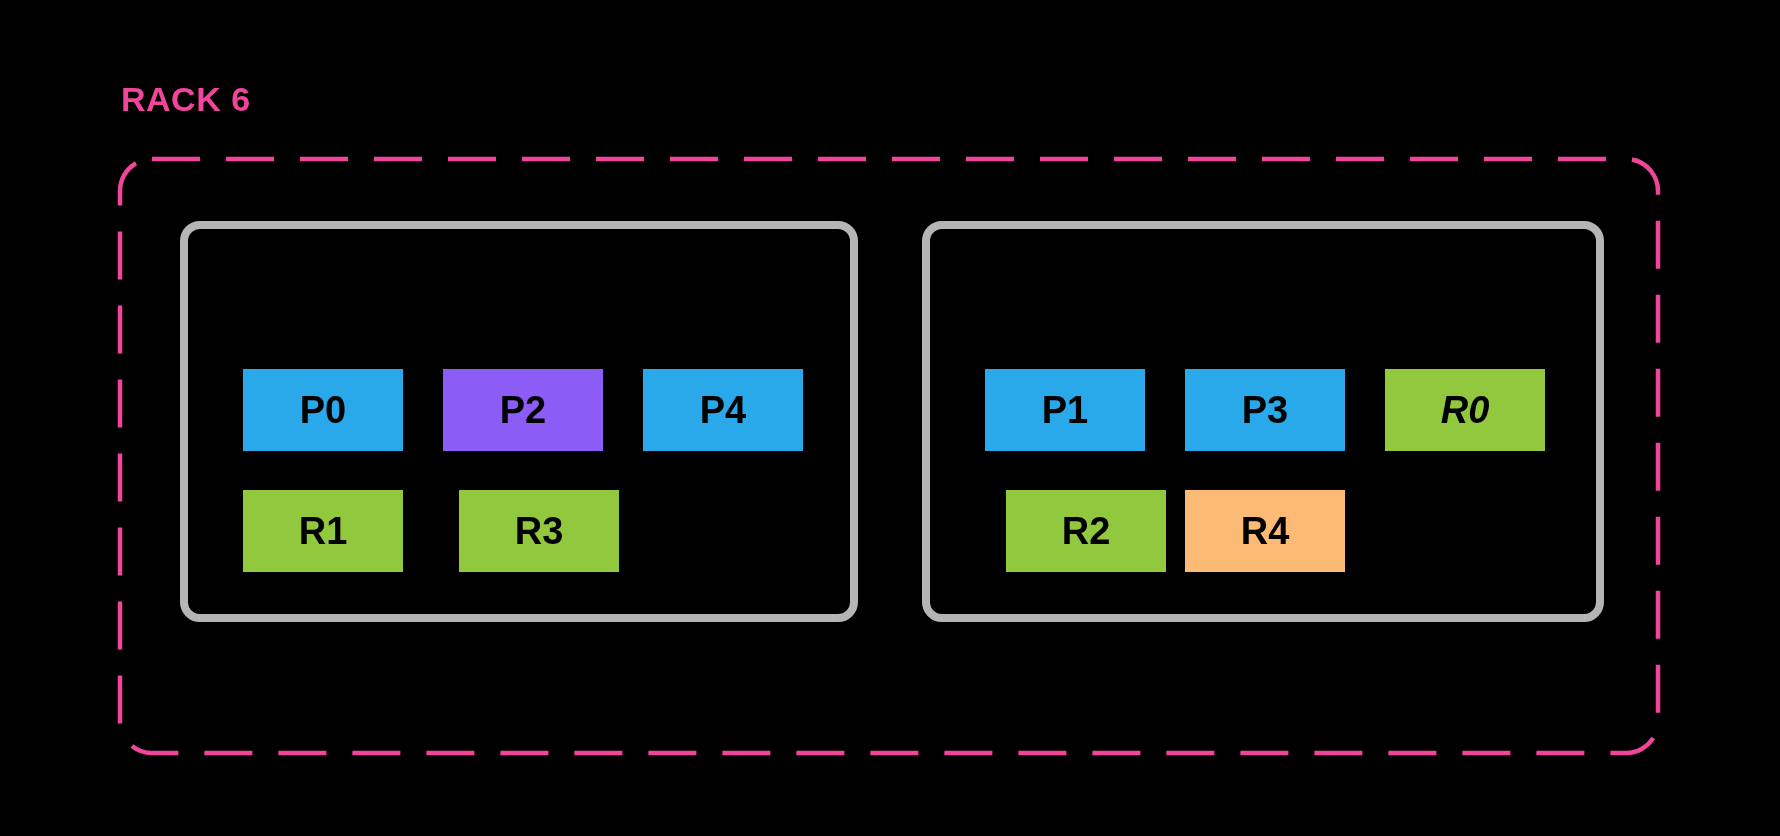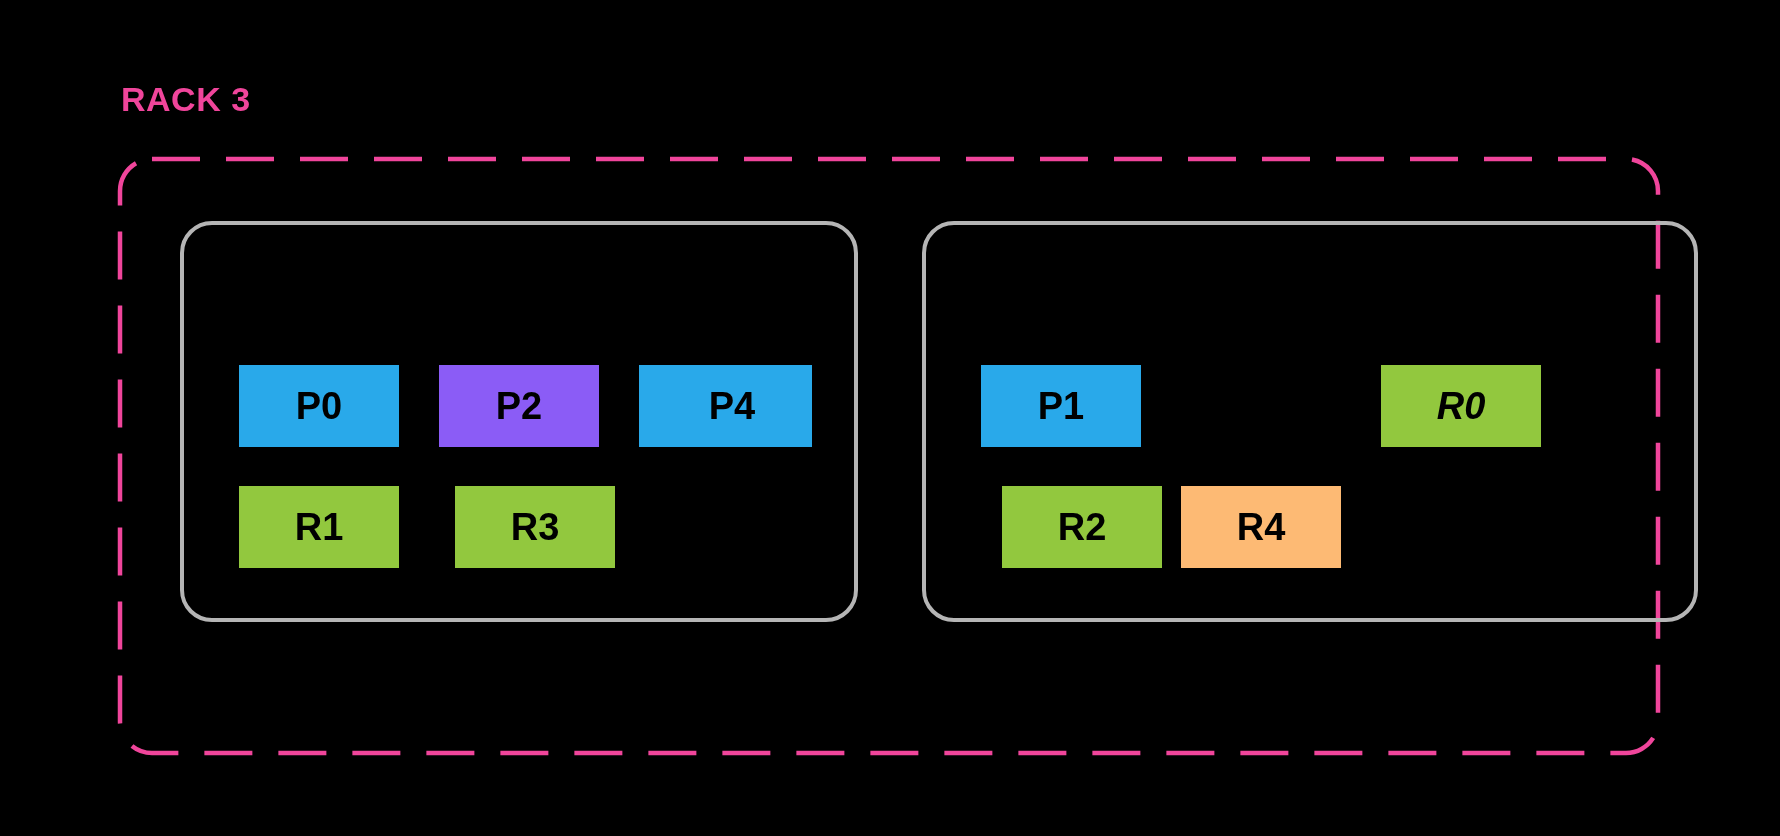--- a/index.html
+++ b/index.html
@@ -37,27 +37,27 @@
   .rack-border-svg rect {
     fill: none;
     stroke-width: 4.5;
     stroke-dasharray: 48 26;
     stroke-linecap: butt;
   }
   .node {
     position: absolute;
     top: 221px;
     height: 401px;
-    border: 4px solid #a16207;
-    border-radius: 32px;
+    border: 8px solid #a16207;
+    border-radius: 20px;
     box-sizing: border-box;
     background: transparent;
   }
   .node-left  { left: 180px; width: 678px; }
-  .node-right { left: 922px; width: 776px; }
+  .node-right { left: 922px; width: 682px; }
   .chip {
     position: absolute;
     width: 160px;
     height: 82px;
     display: flex;
     align-items: center;
     justify-content: center;
     font-size: 38px;
     font-weight: bold;
     color: #000000;
@@ -67,47 +67,50 @@
   .c1 { left: 255px; }
   .c2 { left: 455px; }
   .r0 { top: 140px; }
   .r1 { top: 261px; }
 </style>
 </head>
 <body>
 
 <div class="stage">
 
-  <div class="rack-label" style="color: rgb(240, 69, 155);">RACK 3</div>
+  <div class="rack-label" style="color: rgb(240, 69, 155);">RACK 6</div>
 
   <svg class="rack-border-svg" viewBox="0 0 1546 602" xmlns="http://www.w3.org/2000/svg">
     <rect x="4" y="4" width="1538" height="594" rx="32" stroke="#F0459B"></rect>
   </svg>
 
   <div class="node node-left" style="border-color: rgb(181, 181, 181);">
     <div class="chip c0 r0" style="background: rgb(41, 169, 234);">
       <span>P0</span>
     </div>
     <div class="chip c1 r0" style="background: #8b5cf6;">
       <span>P2</span>
     </div>
-    <div class="chip c2 r0" style="background: rgb(41, 169, 234); padding-left: 13px;">
+    <div class="chip c2 r0" style="background: rgb(41, 169, 234);">
       <span>P4</span>
     </div>
     <div class="chip c0 r1" style="background: rgb(146, 200, 62);">
       <span>R1</span>
     </div>
     <div class="chip c1 r1" style="background: rgb(146, 200, 62); margin-left: 16px;">
       <span>R3</span>
     </div>
   </div>
 
   <div class="node node-right" style="border-color: rgb(181, 181, 181);">
     <div class="chip c0 r0" style="background: rgb(41, 169, 234);">
       <span>P1</span>
+    </div>
+    <div class="chip c1 r0" style="background: rgb(41, 169, 234);">
+      <span>P3</span>
     </div>
     <div class="chip c2 r0" style="background: rgb(146, 200, 62); font-style: italic;">
       <span>R0</span>
     </div>
     <div class="chip c0 r1" style="background: rgb(146, 200, 62); margin-left: 21px;">
       <span>R2</span>
     </div>
     <div class="chip c1 r1" style="background: #fdba74;">
       <span>R4</span>
     </div>

